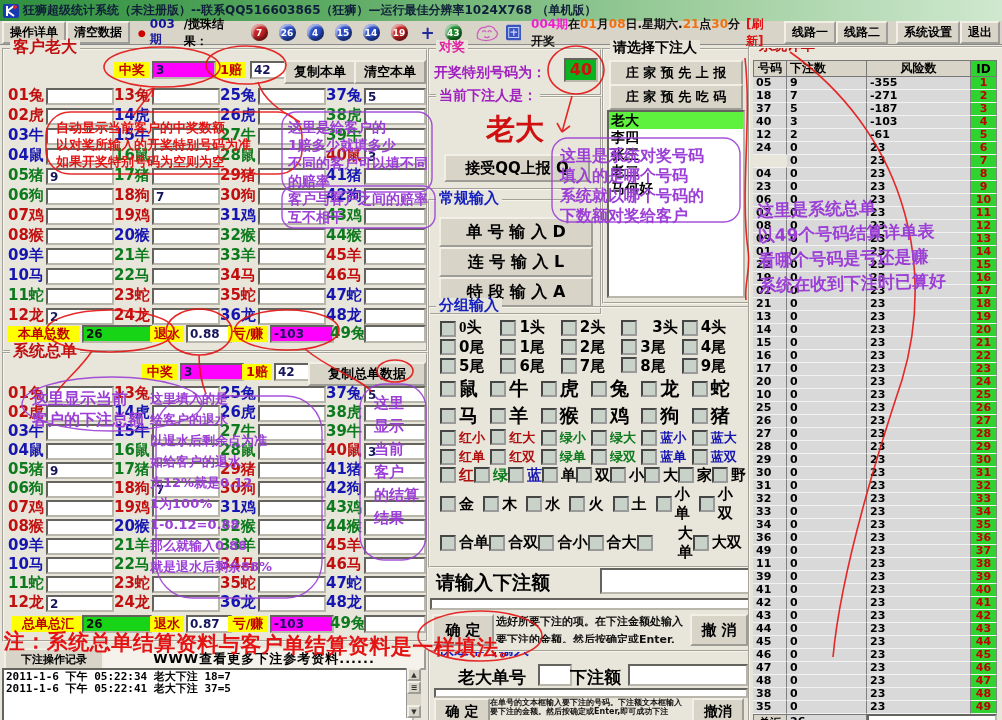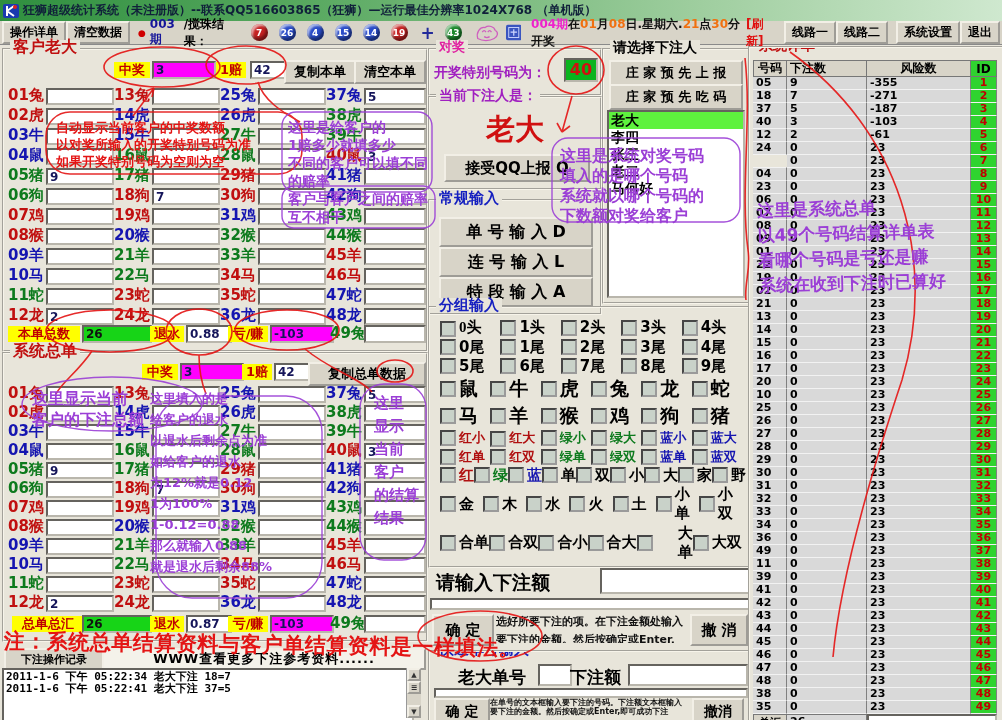--- a/index.html
+++ b/index.html
@@ -398,21 +398,21 @@
           <div class="cbk">0头</div>
         </div>
         <div style="display: flex; align-items: center; flex: 1 1 0%;">
           <div class="cb"></div>
           <div class="cbk">1头</div>
         </div>
         <div style="display: flex; align-items: center; flex: 1 1 0%;">
           <div class="cb"></div>
           <div class="cbk">2头</div>
         </div>
-        <div style="display: flex; align-items: center; flex: 1 1 0%;">
+        <div style="display: flex; align-items: center; flex: 1 1 0%; gap: 12px;">
           <div class="cb"></div>
           <div class="cbk">3头</div>
         </div>
         <div style="display: flex; align-items: center; flex: 1 1 0%;">
           <div class="cb"></div>
           <div class="cbk">4头</div>
         </div>
       </div>
       <div class="cbrow m">
         <div style="display: flex; align-items: center; flex: 1 1 0%;">
@@ -442,21 +442,21 @@
           <div class="cbk">5尾</div>
         </div>
         <div style="display: flex; align-items: center; flex: 1 1 0%;">
           <div class="cb"></div>
           <div class="cbk">6尾</div>
         </div>
         <div style="display: flex; align-items: center; flex: 1 1 0%;">
           <div class="cb"></div>
           <div class="cbk">7尾</div>
         </div>
-        <div style="display: flex; align-items: center; flex: 1 1 0%;">
+        <div style="display: flex; flex: 1 1 0%;">
           <div class="cb"></div>
           <div class="cbk">8尾</div>
         </div>
         <div style="display: flex; align-items: center; flex: 1 1 0%;">
           <div class="cb"></div>
           <div class="cbk">9尾</div>
         </div>
       </div>
       <div class="cbrow z">
         <div style="display: flex; align-items: center; flex: 1 1 0%;">
@@ -508,21 +508,21 @@
         <div style="display: flex; align-items: center; flex: 1 1 0%;">
           <div class="cb"></div>
           <div class="cbk">猪</div>
         </div>
       </div>
       <div class="cbrow s">
         <div style="display: flex; align-items: center; flex: 1 1 0%;">
           <div class="cb"></div>
           <div class="cbr">红小</div>
         </div>
-        <div style="display: flex; align-items: flex-end; flex: 1 1 0%;">
+        <div style="display: flex; align-items: flex-start; flex: 1 1 0%;">
           <div class="cb"></div>
           <div class="cbr">红大</div>
         </div>
         <div style="display: flex; align-items: center; flex: 1 1 0%;">
           <div class="cb"></div>
           <div class="cbg">绿小</div>
         </div>
         <div style="display: flex; align-items: center; flex: 1 1 0%;">
           <div class="cb"></div>
           <div class="cbg">绿大</div>

